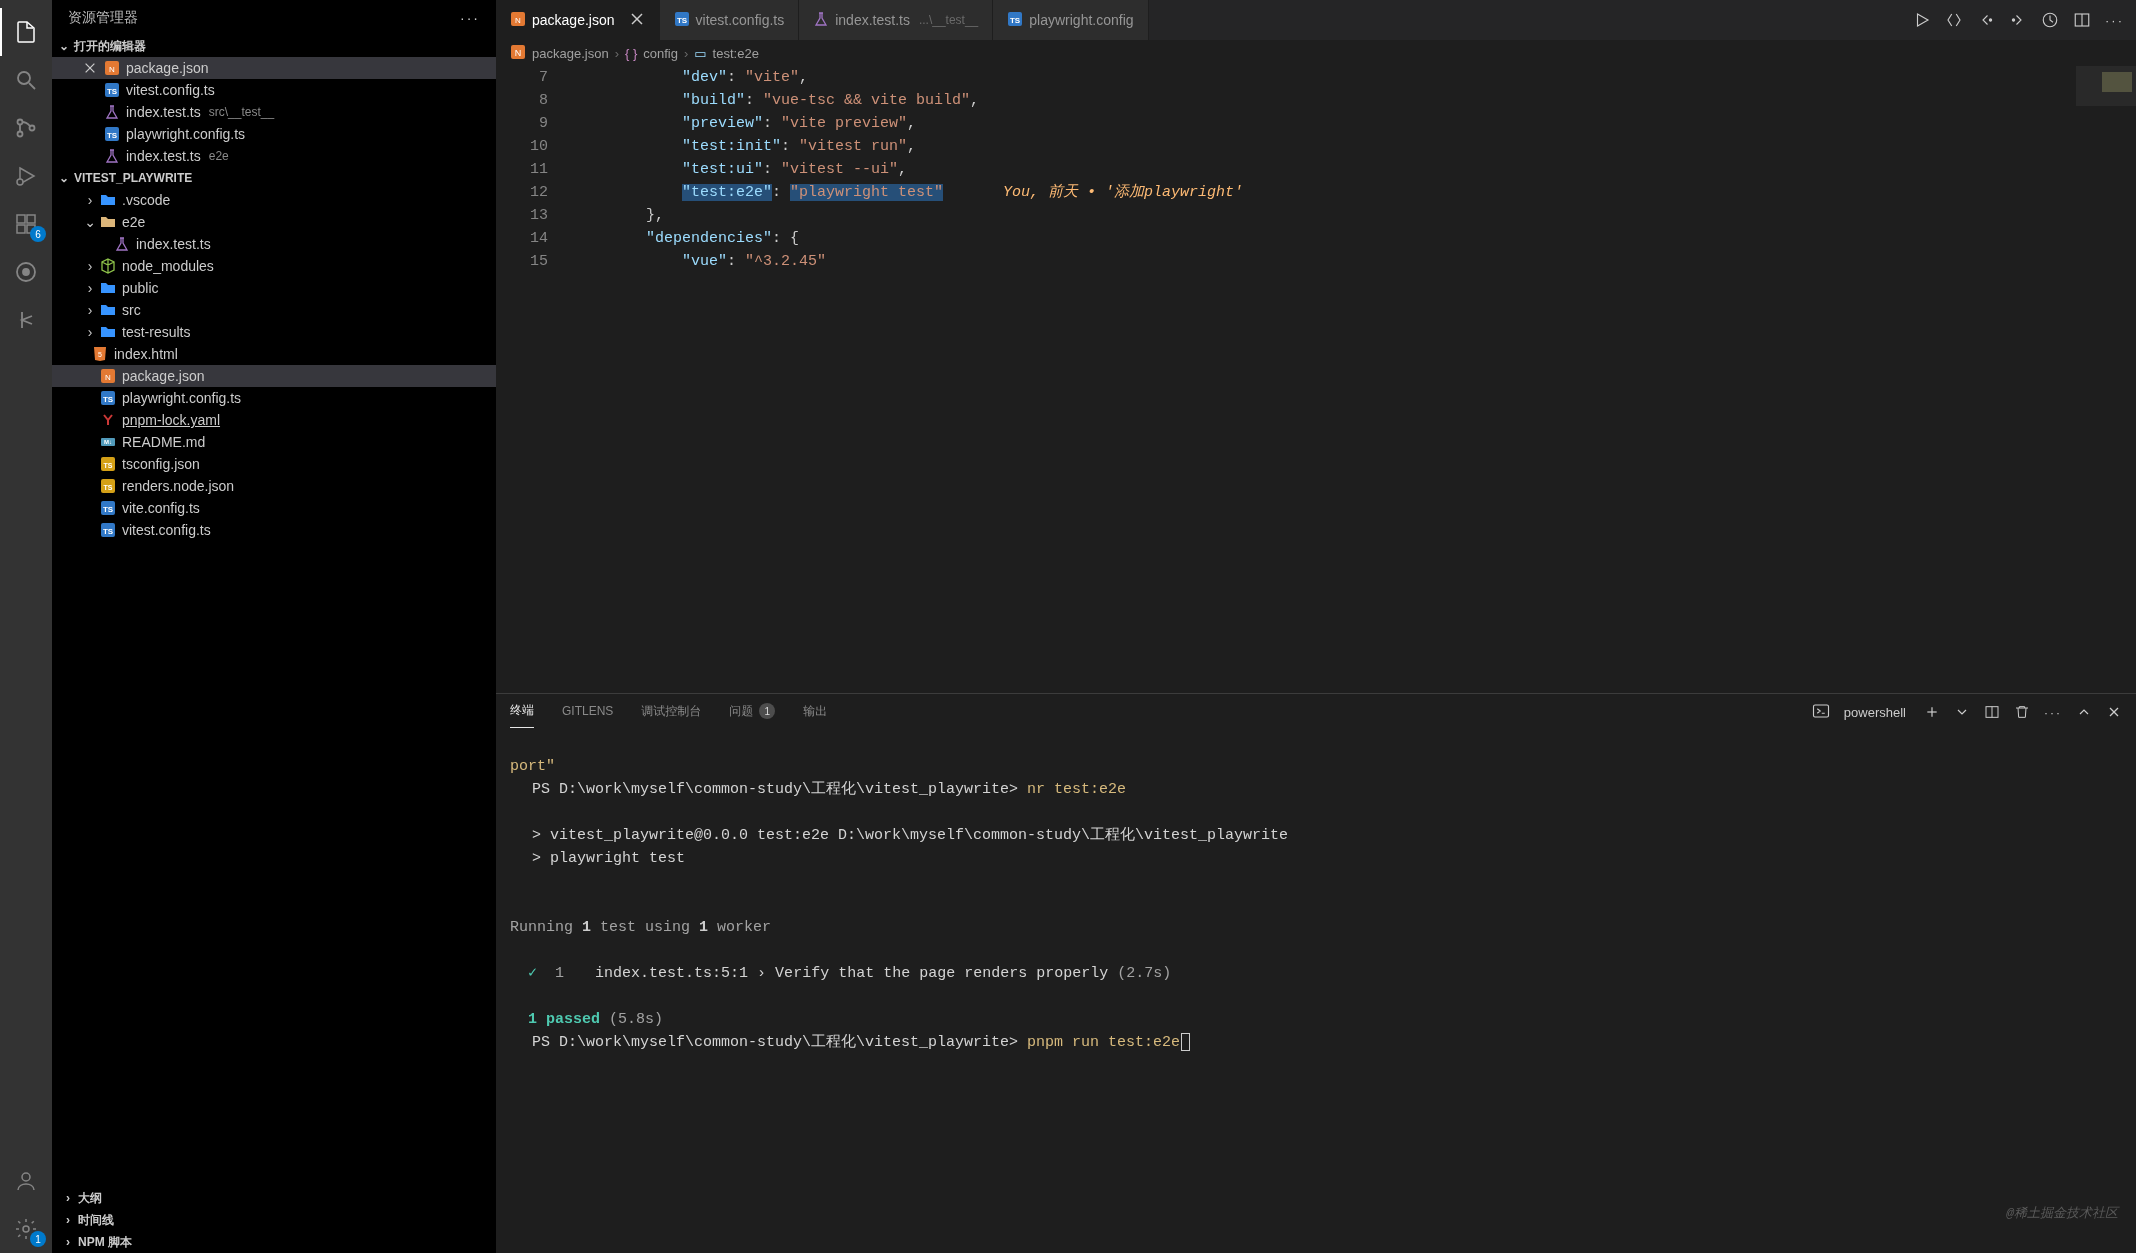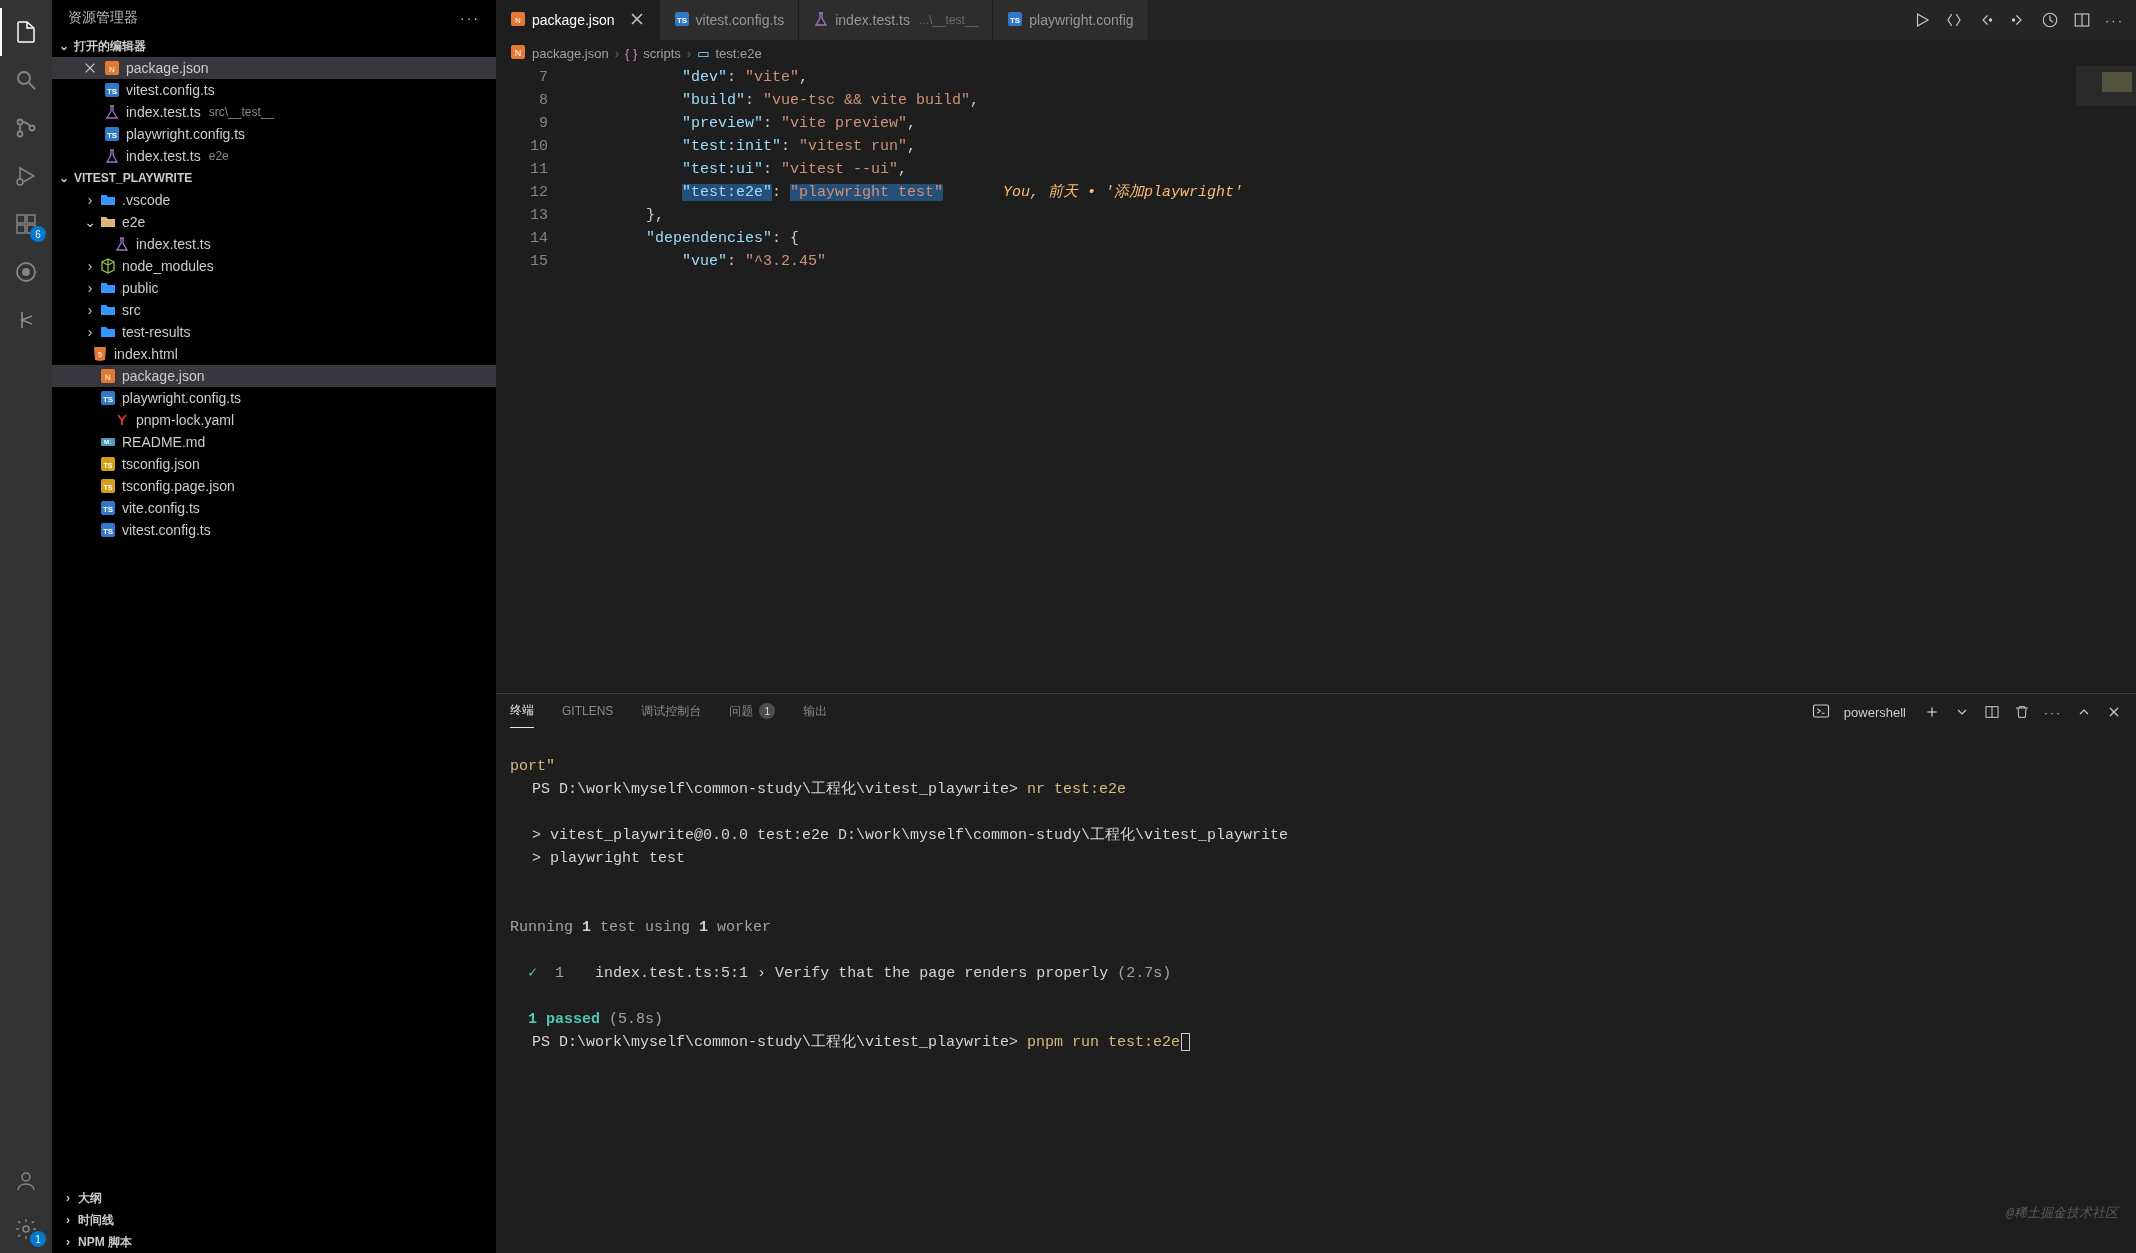--- a/index.html
+++ b/index.html
@@ -481,21 +481,21 @@
       <div class="tree-item" style="padding-left: 30px;">
         <span class="chev"></span>
         <span class="icon-pre">
           <svg width="16" height="16" viewBox="0 0 16 16">
             <rect x="1" y="1" width="14" height="14" rx="2" fill="#3178c6"></rect>
             <text x="8" y="12" text-anchor="middle" font-size="8" fill="#fff" font-family="sans-serif" font-weight="bold">TS</text>
           </svg>
         </span>
         <span>playwright.config.ts</span>
       </div>
-      <div class="tree-item" style="padding-left: 44px;">
+      <div class="tree-item" style="padding-left: 30px; text-decoration: underline;">
         <span class="chev"></span>
         <span class="icon-pre">
           <svg width="16" height="16" viewBox="0 0 16 16" fill="none" stroke="#cb3837" stroke-width="2">
             <path d="M4 3l4 5 4-5M8 8v5"></path>
           </svg>
         </span>
         <span>pnpm-lock.yaml</span>
       </div>
       <div class="tree-item" style="padding-left: 30px;">
         <span class="chev"></span>
@@ -518,21 +518,21 @@
         <span>tsconfig.json</span>
       </div>
       <div class="tree-item" style="padding-left: 30px;">
         <span class="chev"></span>
         <span class="icon-pre">
           <svg width="16" height="16" viewBox="0 0 16 16">
             <rect x="1" y="1" width="14" height="14" rx="2" fill="#d4a017"></rect>
             <text x="8" y="12" text-anchor="middle" font-size="7" fill="#fff" font-family="sans-serif" font-weight="bold">TS</text>
           </svg>
         </span>
-        <span>tsconfig.page.json</span>
+        <span>renders.node.json</span>
       </div>
       <div class="tree-item" style="padding-left: 30px;">
         <span class="chev"></span>
         <span class="icon-pre">
           <svg width="16" height="16" viewBox="0 0 16 16">
             <rect x="1" y="1" width="14" height="14" rx="2" fill="#3178c6"></rect>
             <text x="8" y="12" text-anchor="middle" font-size="8" fill="#fff" font-family="sans-serif" font-weight="bold">TS</text>
           </svg>
         </span>
         <span>vite.config.ts</span>
@@ -631,21 +631,21 @@
   <div class="breadcrumb">
     <span class="icon-json">
       <svg width="16" height="16" viewBox="0 0 16 16">
           <rect x="1" y="1" width="14" height="14" rx="2" fill="#e37933"></rect>
           <text x="8" y="12" text-anchor="middle" font-size="9" fill="#fff" font-family="sans-serif">N</text>
         </svg>
     </span>
     <span>package.json</span>
     <span class="sep">›</span>
     <span style="color:#c586c0">{ }</span>
-    <span>scripts</span>
+    <span>config</span>
     <span class="sep">›</span>
     <span style="color:#9cdcfe">▭</span>
     <span>test:e2e</span>
   </div>
 
   <div class="editor">
     <div class="gutter" id="gutter">
         <div class="ln">7</div>
         <div class="ln">8</div>
         <div class="ln">9</div>

